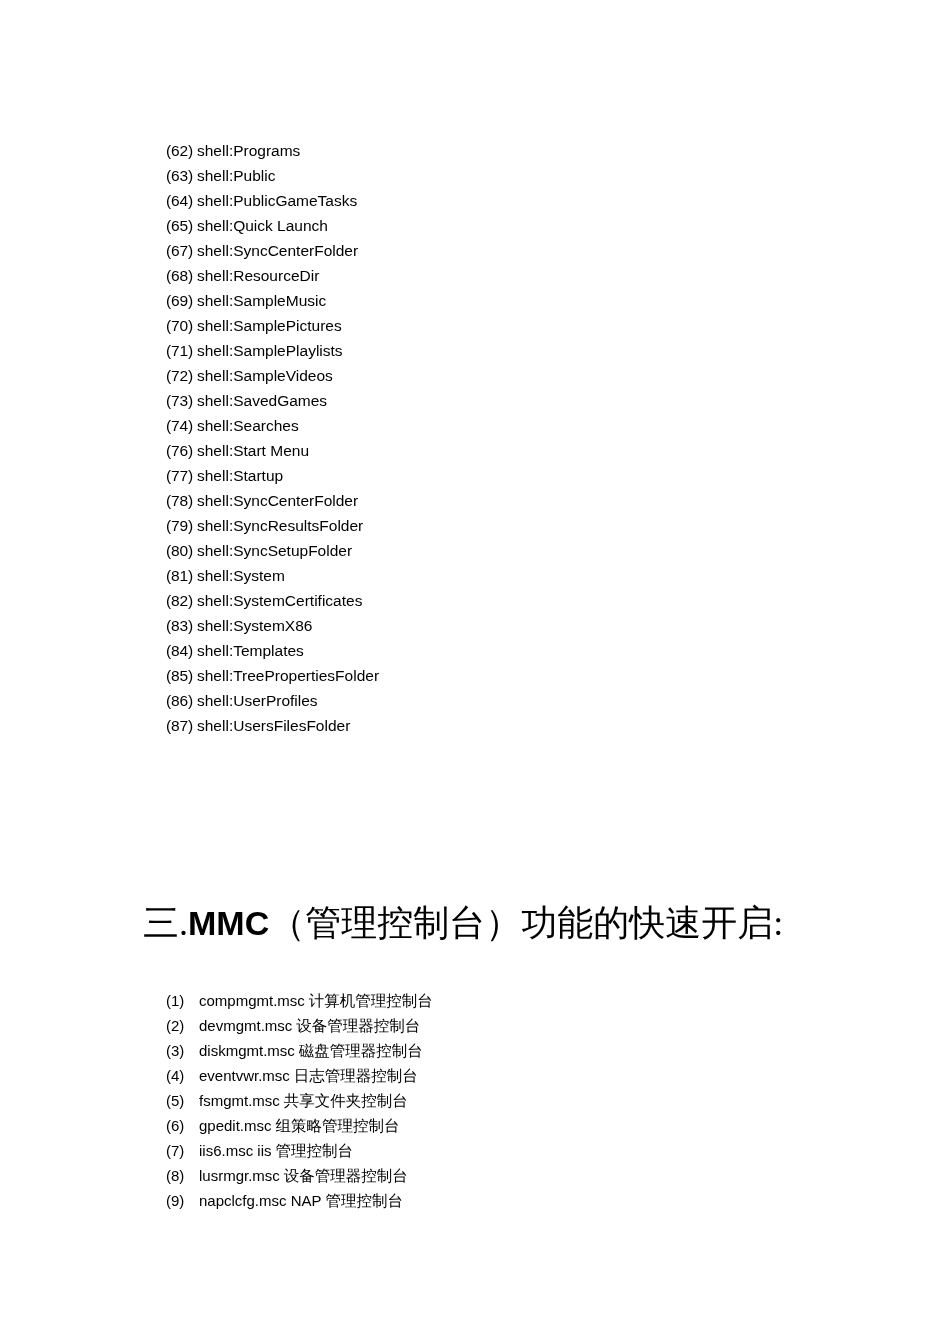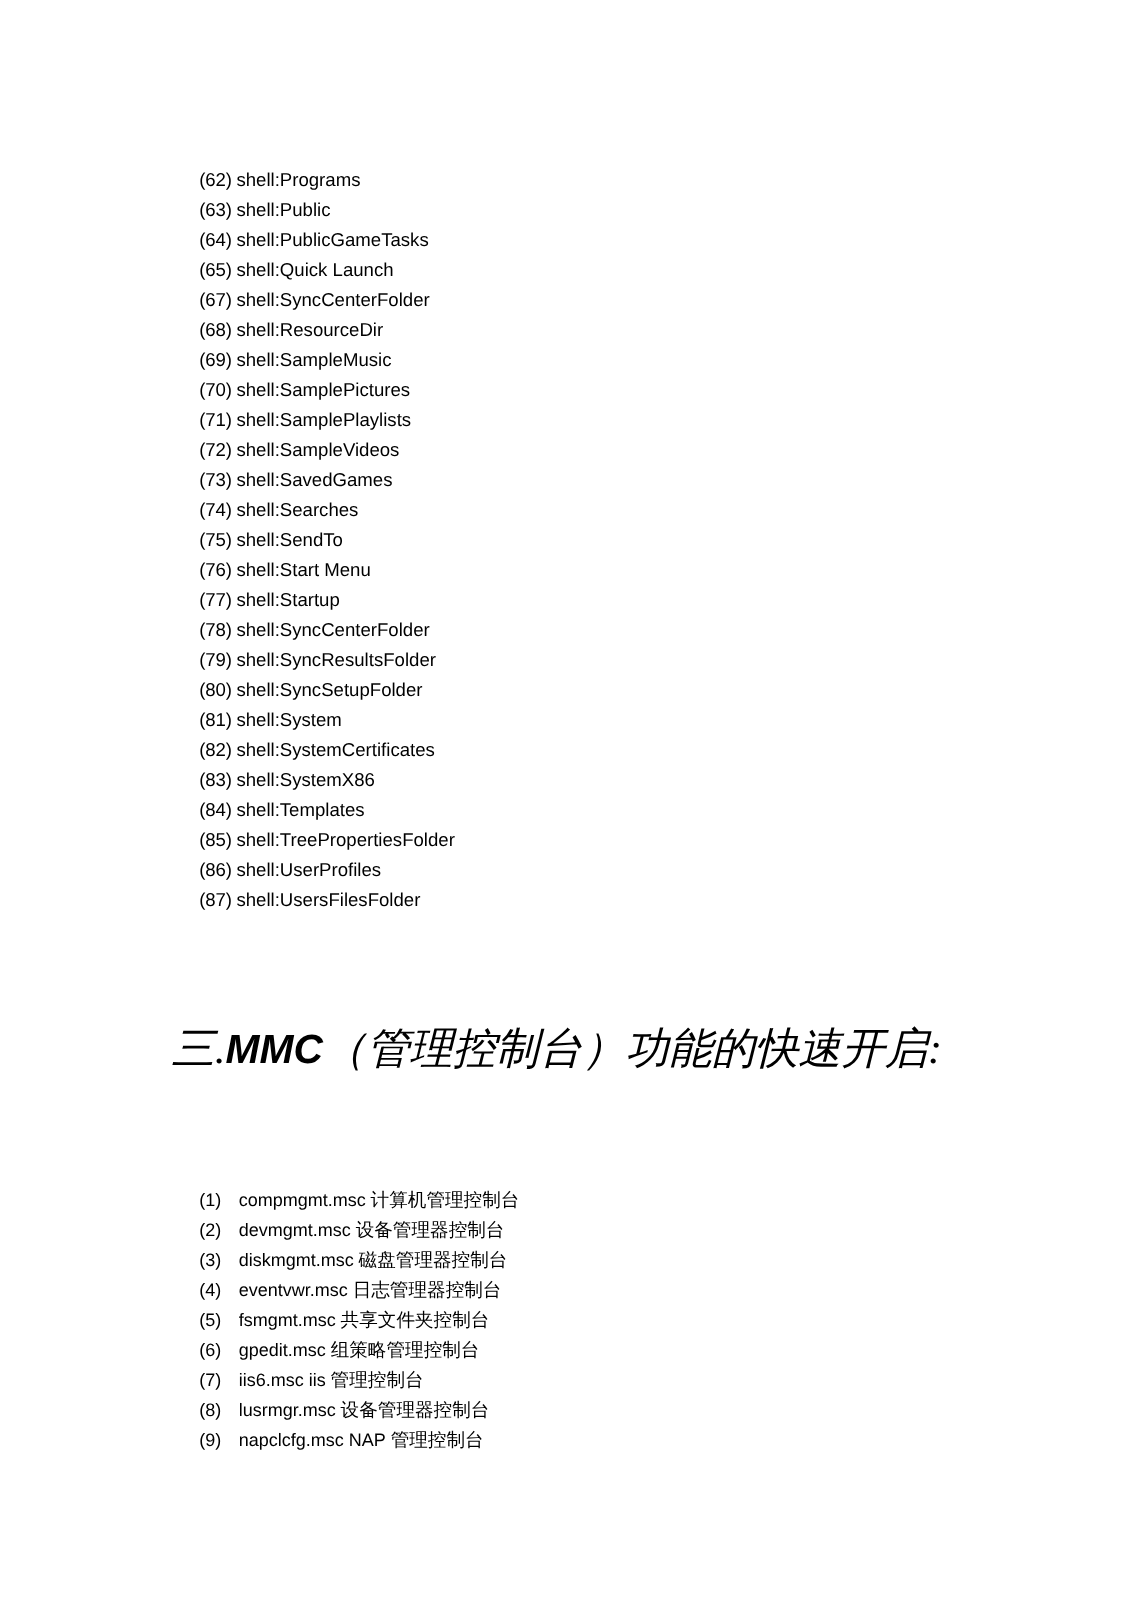--- a/index.html
+++ b/index.html
@@ -50,28 +50,27 @@
   }
   .shell-text {
     display: inline-block;
     text-align: center;
   }
 
   
   .section-heading {
     position: absolute;
     left: 143px;
-    top: 852px;
+    top: 901px;
     font-family: "Liberation Serif", "DejaVu Serif", serif;
     font-size: 36px;
     line-height: 44px;
     font-weight: 400;
     letter-spacing: 0px;
     white-space: nowrap;
-    font-style: italic;
   }
   .section-heading .latin {
     font-family: "Liberation Sans", "DejaVu Sans", sans-serif;
     font-weight: 700;
     font-size: 34px;
   }
 
   
   .msc-list {
     position: absolute;
@@ -150,24 +149,20 @@
       </div>
       <div class="shell-row">
         <span class="shell-num">(73)</span>
         <span class="shell-text">shell:SavedGames</span>
       </div>
       <div class="shell-row">
         <span class="shell-num">(74)</span>
         <span class="shell-text">shell:Searches</span>
       </div>
       <div class="shell-row">
-        <span class="shell-num">(75)</span>
-        <span class="shell-text">shell:SendTo</span>
-      </div>
-      <div class="shell-row">
         <span class="shell-num">(76)</span>
         <span class="shell-text">shell:Start Menu</span>
       </div>
       <div class="shell-row">
         <span class="shell-num">(77)</span>
         <span class="shell-text">shell:Startup</span>
       </div>
       <div class="shell-row">
         <span class="shell-num">(78)</span>
         <span class="shell-text">shell:SyncCenterFolder</span>

